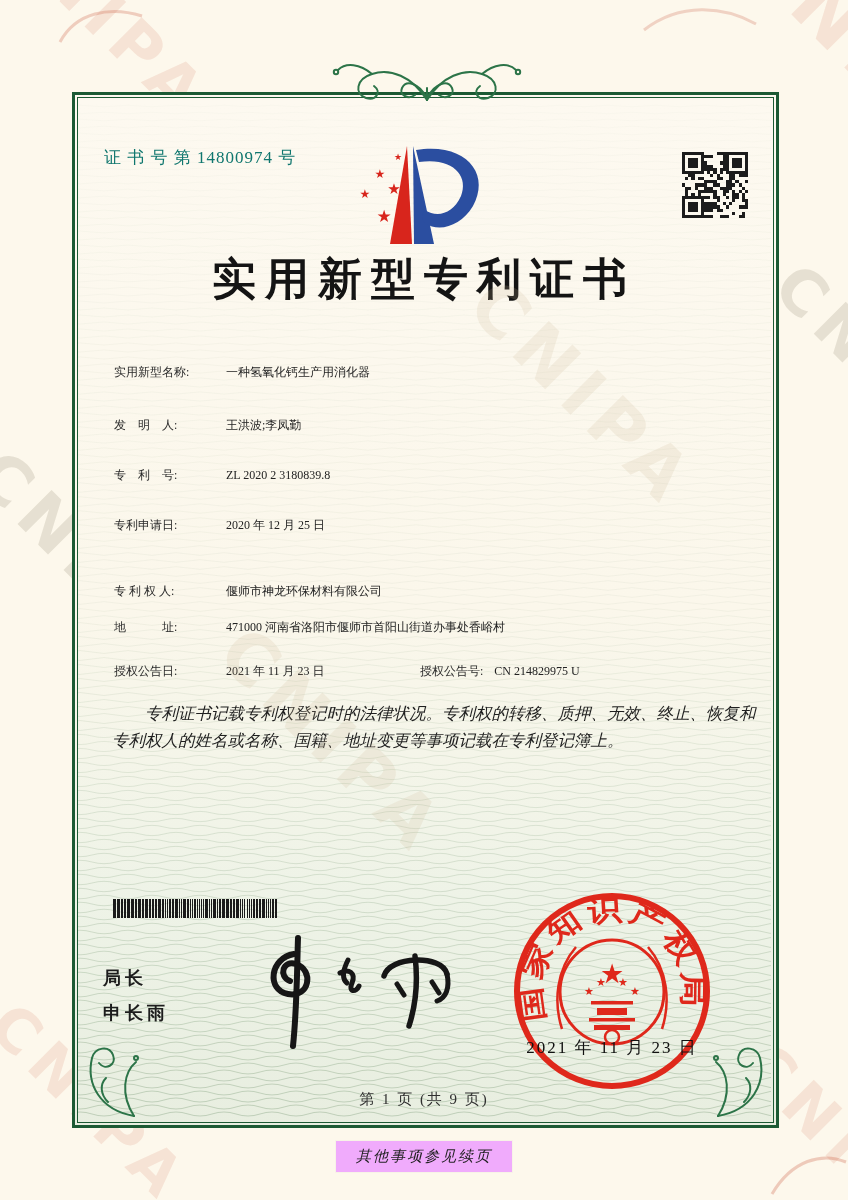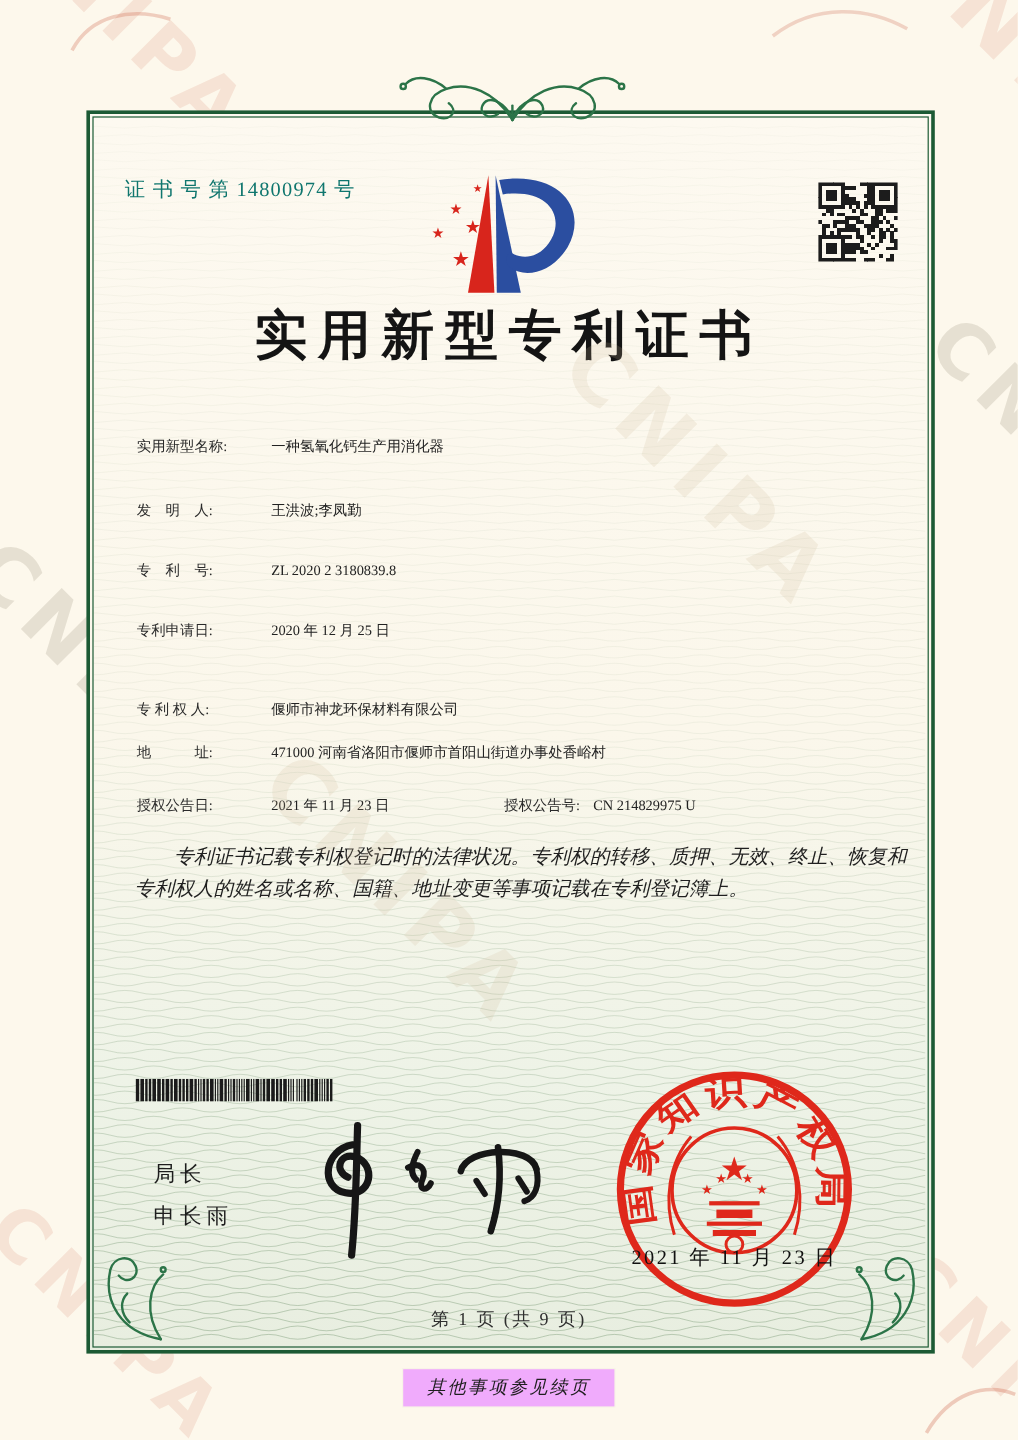--- a/index.html
+++ b/index.html
@@ -22,22 +22,22 @@
   
   .certno{position:absolute;left:104px;top:146px;font-size:17px;letter-spacing:1px;color:#0f766e;}
   .title{position:absolute;left:72px;top:250px;width:704px;text-align:center;
          font-size:44px;font-weight:bold;letter-spacing:9px;color:#141414;}
   .row{position:absolute;left:114px;font-size:12px;white-space:nowrap;}
   .row .lab{display:inline-block;min-width:101px;color:#2a2a2a;}
   .row .val{margin-left:11px;color:#222;}
   .legal{position:absolute;left:112px;top:700px;width:656px;font-size:16.5px;
          line-height:27px;font-style:italic;color:#1f1f1f;}
   .legal p{margin:0;text-indent:2em;}
-  .official{position:absolute;left:128px;font-size:18px;letter-spacing:4px;color:#1d1d1d;
-            font-family:"Liberation Sans","DejaVu Sans",sans-serif;}
+  .official{position:absolute;left:103px;font-size:18px;letter-spacing:4px;color:#1d1d1d;
+            font-family:"Liberation Sans","DejaVu Sans",sans-serif;font-weight:bold;}
   .sealdate{position:absolute;left:512px;top:1036px;width:200px;text-align:center;
             font-size:17px;letter-spacing:2px;color:#111;z-index:6;}
   .pagenum{position:absolute;left:72px;top:1090px;width:704px;text-align:center;
            font-size:15px;color:#2f2f2f;letter-spacing:2px;}
   .note{position:absolute;left:50%;transform:translateX(-50%);top:1141px;
         background:#f0abfc;padding:6px 20px;font-size:15px;letter-spacing:2px;
         font-style:italic;color:#1f1f1f;box-shadow:0 0 0 1px rgba(0,0,0,0.02);}
   svg{display:block;}
 </style>
 </head>

